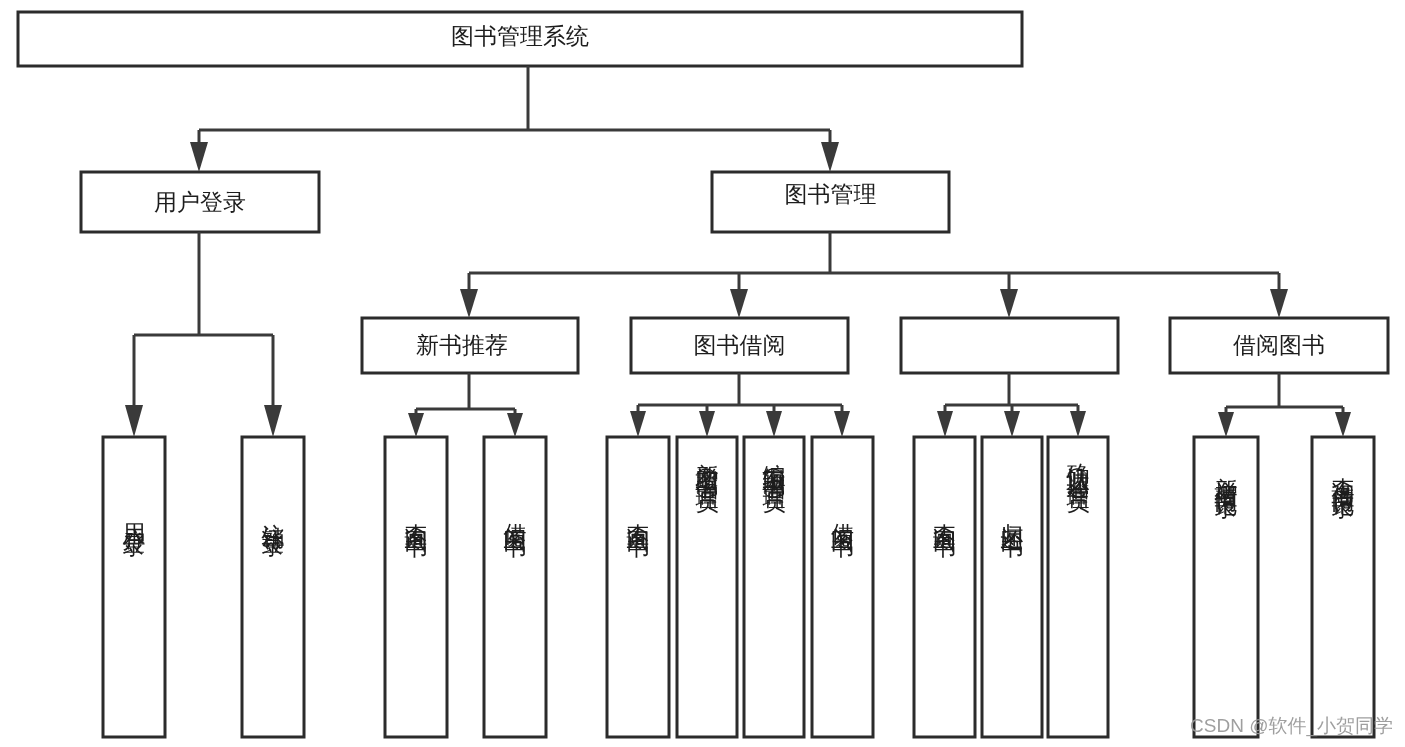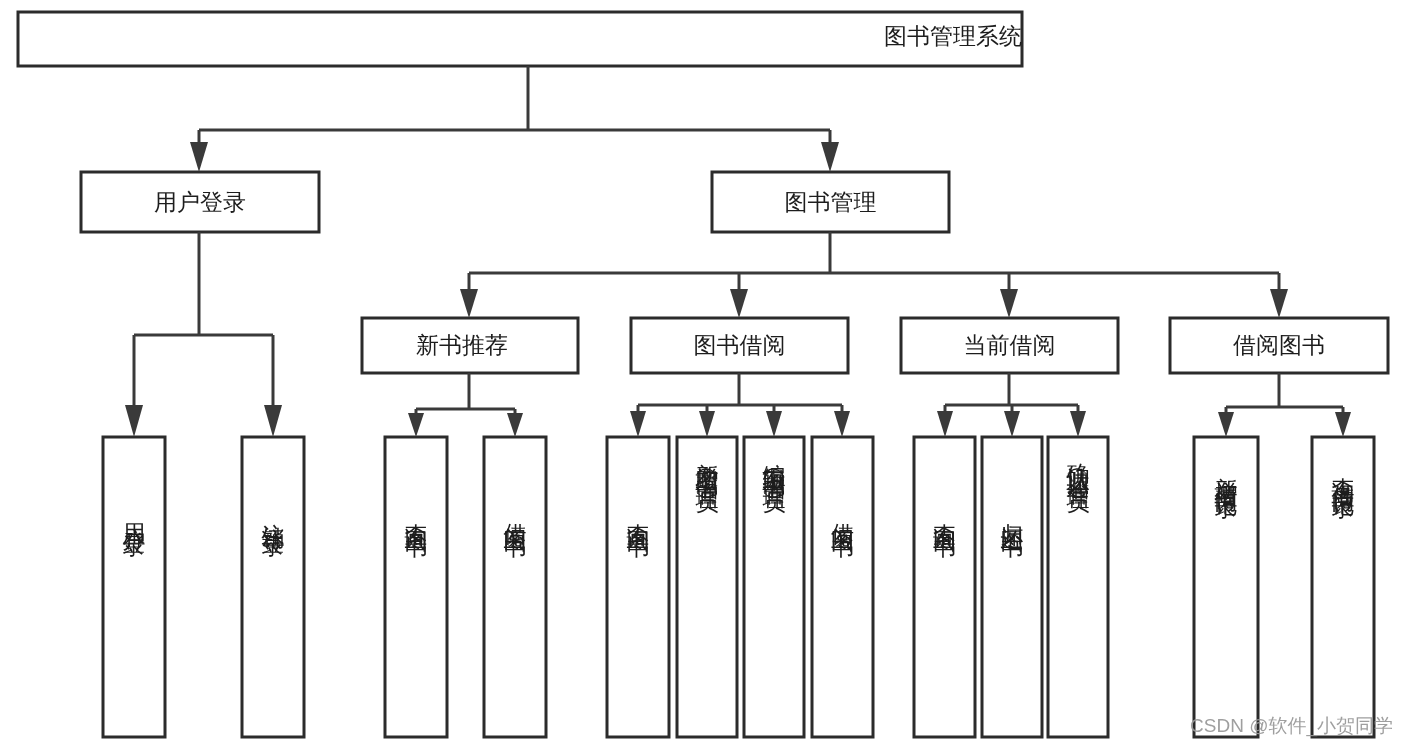--- a/index.html
+++ b/index.html
@@ -173,40 +173,37 @@
     <polygon class="arrow-head" points="1078,437 1070,411 1086,411"></polygon>
 
     <path class="connector" d="M 1279 373 L 1279 407"></path>
     <path class="connector" d="M 1226 407 L 1343 407"></path>
     <path class="connector" d="M 1226 407 L 1226 418"></path>
     <polygon class="arrow-head" points="1226,437 1218,412 1234,412"></polygon>
     <path class="connector" d="M 1343 407 L 1343 418"></path>
     <polygon class="arrow-head" points="1343,437 1335,412 1351,412"></polygon>
   </svg>
 
-  <div class="htext-wrap" style="left:18px; top:12px; width:1004px; height:48px;justify-content:flex-end;">
+  <div class="htext-wrap" style="left:18px; top:12px; width:1004px; height:48px;">
     <span class="htext">图书管理系统</span>
   </div>
 
   <div class="htext-wrap" style="left:81px; top:172px; width:238px; height:60px;">
     <span class="htext">用户登录</span>
   </div>
-  <div class="htext-wrap" style="left:712px; top:172px; width:237px; height:60px;">
+  <div class="htext-wrap" style="left:712px; top:164px; width:237px; height:60px;">
     <span class="htext">图书管理</span>
   </div>
 
   <div class="htext-wrap" style="left:362px; top:318px; width:200px; height:55px;">
     <span class="htext">新书推荐</span>
   </div>
   <div class="htext-wrap" style="left:631px; top:318px; width:217px; height:55px;border-radius:7px;">
     <span class="htext">图书借阅</span>
   </div>
-  <div class="htext-wrap" style="left:901px; top:318px; width:217px; height:55px;">
-    <span class="htext">当前借阅</span>
-  </div>
   <div class="htext-wrap" style="left:1170px; top:318px; width:218px; height:55px;">
     <span class="htext">借阅图书</span>
   </div>
 
   <div class="vtext-wrap" style="left:103px; top:437px; width:62px; height:300px; padding-top:68px;">
     <span class="vtext">用户登录</span>
   </div>
   <div class="vtext-wrap" style="left:242px; top:437px; width:62px; height:300px; padding-top:68px;">
     <span class="vtext">注销登录</span>
   </div>

